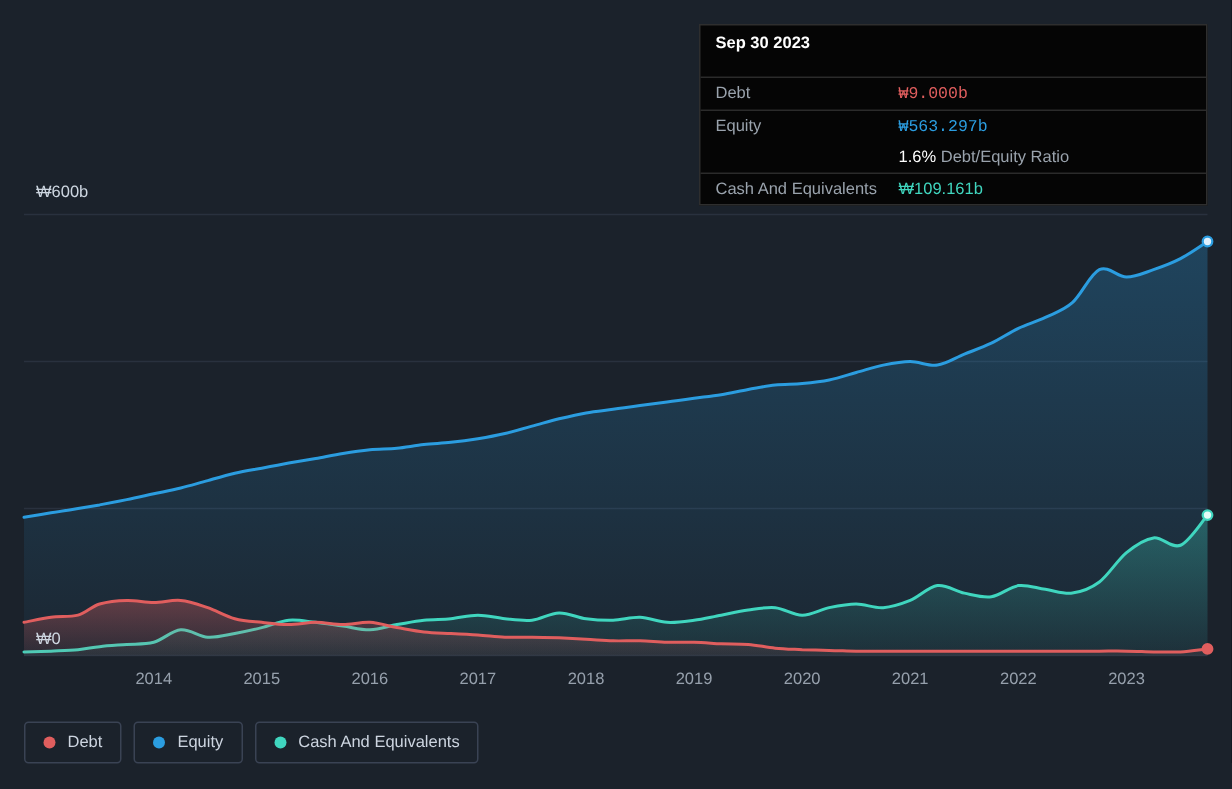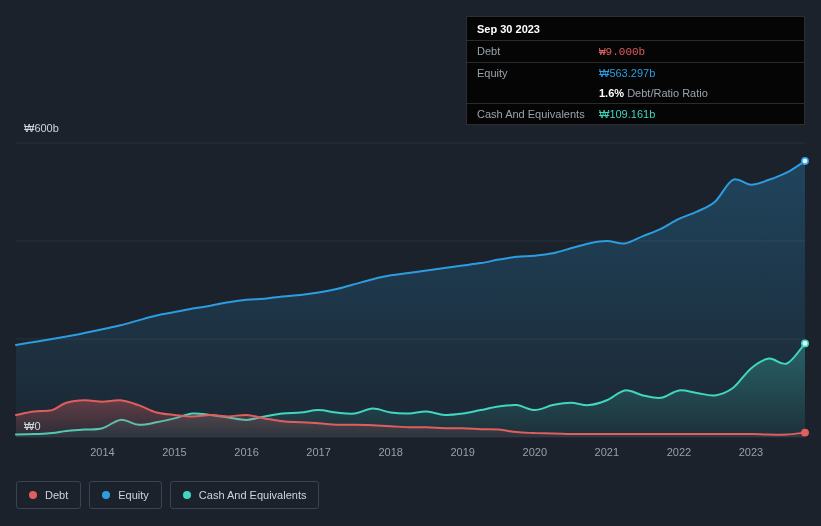--- a/index.html
+++ b/index.html
@@ -7,26 +7,26 @@
          font-family:"Liberation Sans",sans-serif;}
   .stage svg{position:absolute;left:0;top:0;}
   svg text{font-family:"Liberation Sans",sans-serif;}
 
   .y-label{position:absolute;color:#cdd6e0;font-size:11px;}
   #y-top{left:24px;top:122px;}
   #y-zero{left:24px;top:420px;}
 
   .tooltip{position:absolute;left:466px;top:16px;width:339px;box-sizing:border-box;
            background:#050505;border:1px solid #2e2e2e;color:#9aa3ad;font-size:11px;}
-  .tt-header{padding:6px 10px 5px;color:#ffffff;font-weight:bold;border-bottom:1px solid #2b2b2b;}
+  .tt-header{padding:6px 10px 16px;color:#ffffff;font-weight:bold;border-bottom:1px solid #2b2b2b;}
   .tt-row{display:flex;align-items:baseline;padding:4px 10px;}
   .tt-row.bordered{border-bottom:1px solid #2b2b2b;}
   .tt-label{width:122px;flex:none;color:#9aa3ad;}
   .tt-value{font-weight:normal;}
-  .tt-bold{color:#ffffff;font-weight:bold;}
+  .tt-bold{color:#ffffff;font-weight:normal;}
   .tt-gray{color:#9aa3ad;}
 
   .legend{position:absolute;left:16px;top:481px;display:flex;gap:8px;}
   .legend-item{display:flex;align-items:center;gap:8px;border:1px solid #3a4354;border-radius:3px;
                padding:7px 12px;color:#cdd5e0;font-size:11px;cursor:pointer;background:transparent;}
   .dot{width:8px;height:8px;border-radius:50%;flex:none;}
 </style>
 </head>
 <body>
 
@@ -76,27 +76,27 @@
   <div class="y-label" id="y-zero">₩0</div>
 
   <div class="tooltip">
     <div class="tt-header">Sep 30 2023</div>
     <div class="tt-row bordered">
       <span class="tt-label">Debt</span>
       <span class="tt-value" style="color: rgb(224, 94, 94); font-family: Liberation Mono, monospace;">₩9.000b</span>
     </div>
     <div class="tt-row">
       <span class="tt-label">Equity</span>
-      <span class="tt-value" style="color: rgb(43, 157, 224);">₩563.297b</span>
+      <span class="tt-value" style="color: rgb(43, 157, 224); font-family: Liberation Mono, monospace;">₩563.297b</span>
     </div>
     <div class="tt-row bordered">
       <span class="tt-label"></span>
       <span class="tt-value">
         <span class="tt-bold">1.6%</span>
-        <span class="tt-gray">Debt/Ratio Ratio</span>
+        <span class="tt-gray">Debt/Equity Ratio</span>
       </span>
     </div>
     <div class="tt-row">
       <span class="tt-label">Cash And Equivalents</span>
       <span class="tt-value" style="color: rgb(64, 214, 191);">₩109.161b</span>
     </div>
   </div>
 
   <div class="legend">
     <div class="legend-item">

